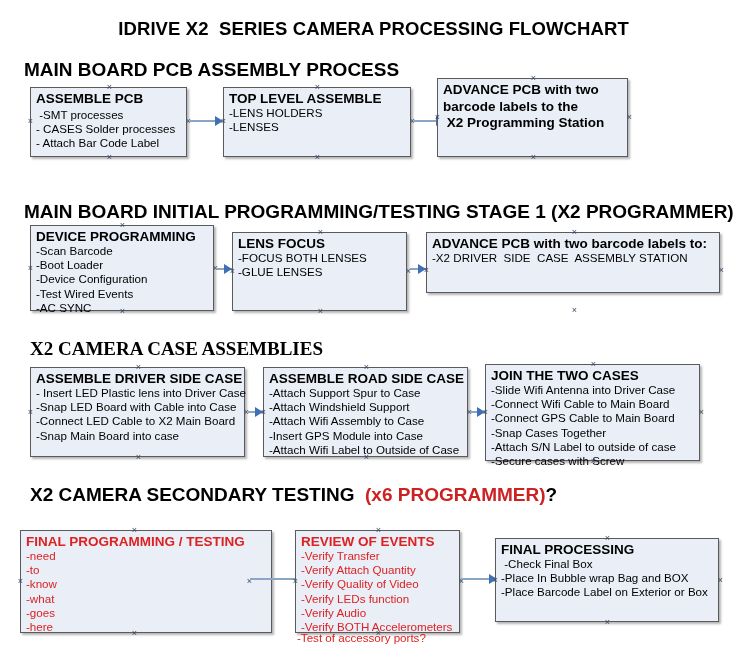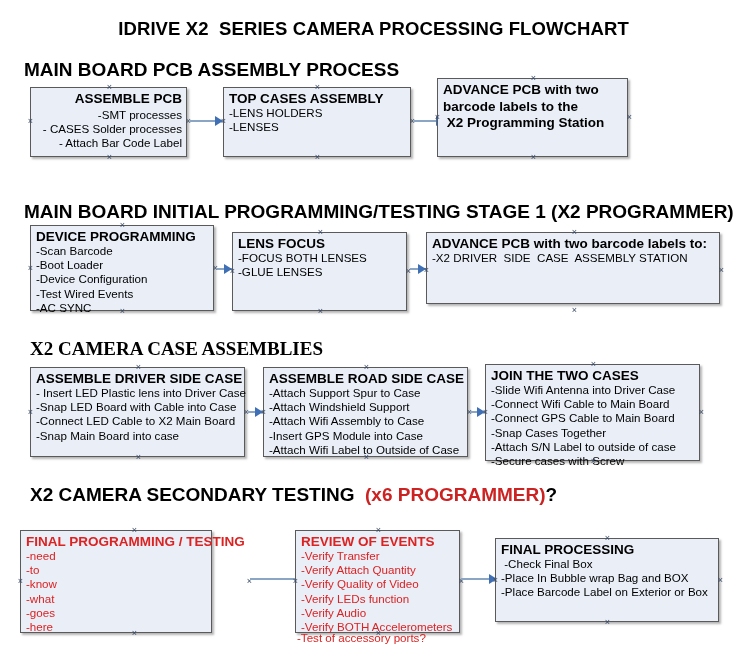--- a/index.html
+++ b/index.html
@@ -109,39 +109,39 @@
 </style>
 </head>
 <body>
 
 <div id="canvas">
 
   <div class="doc-title">IDRIVE X2  SERIES CAMERA PROCESSING FLOWCHART</div>
 
   <div class="section-head" style="left:24px; top:59px;">MAIN BOARD PCB ASSEMBLY PROCESS</div>
 
-  <div class="node title-multiline" style="left:30px; top:87px; width:157px; height:70px;text-align:right;">
+  <div class="node title-multiline" style="left:30px; top:87px; width:157px; height:70px;">
     <div class="node-inner">
       <div class="node-title">ASSEMBLE PCB</div>
       <div class="node-line"> -SMT processes</div>
       <div class="node-line">- CASES Solder processes</div>
       <div class="node-line">- Attach Bar Code Label</div>
     </div>
     <span class="handle" style="left:-4px; top:30px;"></span>
     <span class="handle" style="left:75px; top:-4px;"></span>
     <span class="handle" style="left:75px; top:66px;"></span>
     <span class="handle" style="left:154px; top:30px;"></span>
   </div>
 
   <div class="conn" style="left:190px; top:120px; width:32px;"></div>
   <div class="arrowhead" style="left:215px; top:116px;"></div>
 
   <div class="node" style="left:223px; top:87px; width:188px; height:70px;">
     <div class="node-inner">
-      <div class="node-title">TOP CASES ASSEMBLY</div>
+      <div class="node-title">TOP LEVEL ASSEMBLE</div>
       <div class="node-line">-LENS HOLDERS</div>
       <div class="node-line">-LENSES</div>
     </div>
     <span class="handle" style="left:-4px; top:30px;"></span>
     <span class="handle" style="left:90px; top:-4px;"></span>
     <span class="handle" style="left:90px; top:66px;"></span>
     <span class="handle" style="left:185px; top:30px;"></span>
   </div>
 
   <div class="conn" style="left:414px; top:120px; width:30px;"></div>
@@ -187,21 +187,21 @@
     </div>
     <span class="handle" style="left:-4px; top:35px;"></span>
     <span class="handle" style="left:84px; top:-4px;"></span>
     <span class="handle" style="left:84px; top:75px;"></span>
     <span class="handle" style="left:172px; top:35px;"></span>
   </div>
 
   <div class="conn" style="left:410px; top:268px; width:18px;"></div>
   <div class="arrowhead" style="left:418px; top:264px;"></div>
 
-  <div class="node" style="left:426px; top:232px; width:294px; height:72px;">
+  <div class="node" style="left:426px; top:232px; width:294px; height:61px;">
     <div class="node-inner">
       <div class="node-title">ADVANCE PCB with two barcode labels to:</div>
       <div class="node-line">-X2 DRIVER  SIDE  CASE  ASSEMBLY STATION</div>
     </div>
     <span class="handle" style="left:-4px; top:34px;"></span>
     <span class="handle" style="left:144px; top:-4px;"></span>
     <span class="handle" style="left:144px; top:74px;"></span>
     <span class="handle" style="left:291px; top:34px;"></span>
   </div>
 
@@ -253,21 +253,21 @@
       <div class="node-line">-Secure cases with Screw</div>
     </div>
     <span class="handle" style="left:-4px; top:44px;"></span>
     <span class="handle" style="left:104px; top:-4px;"></span>
     <span class="handle" style="left:104px; top:93px;"></span>
     <span class="handle" style="left:212px; top:44px;"></span>
   </div>
 
   <div class="section-head" style="left:30px; top:484px;"><span>X2 CAMERA SECONDARY TESTING  </span><span class="accent">(x6 PROGRAMMER)</span><span class="plain">?</span></div>
 
-  <div class="node red" style="left:20px; top:530px; width:192px; height:103px;">
+  <div class="node red" style="left:20px; top:530px; width:252px; height:103px;">
     <div class="node-inner">
       <div class="node-title">FINAL PROGRAMMING / TESTING</div>
       <div class="node-line">-need</div>
       <div class="node-line">-to</div>
       <div class="node-line">-know</div>
       <div class="node-line">-what</div>
       <div class="node-line">-goes</div>
       <div class="node-line">-here</div>
     </div>
     <span class="handle" style="left:-4px; top:47px;"></span>

